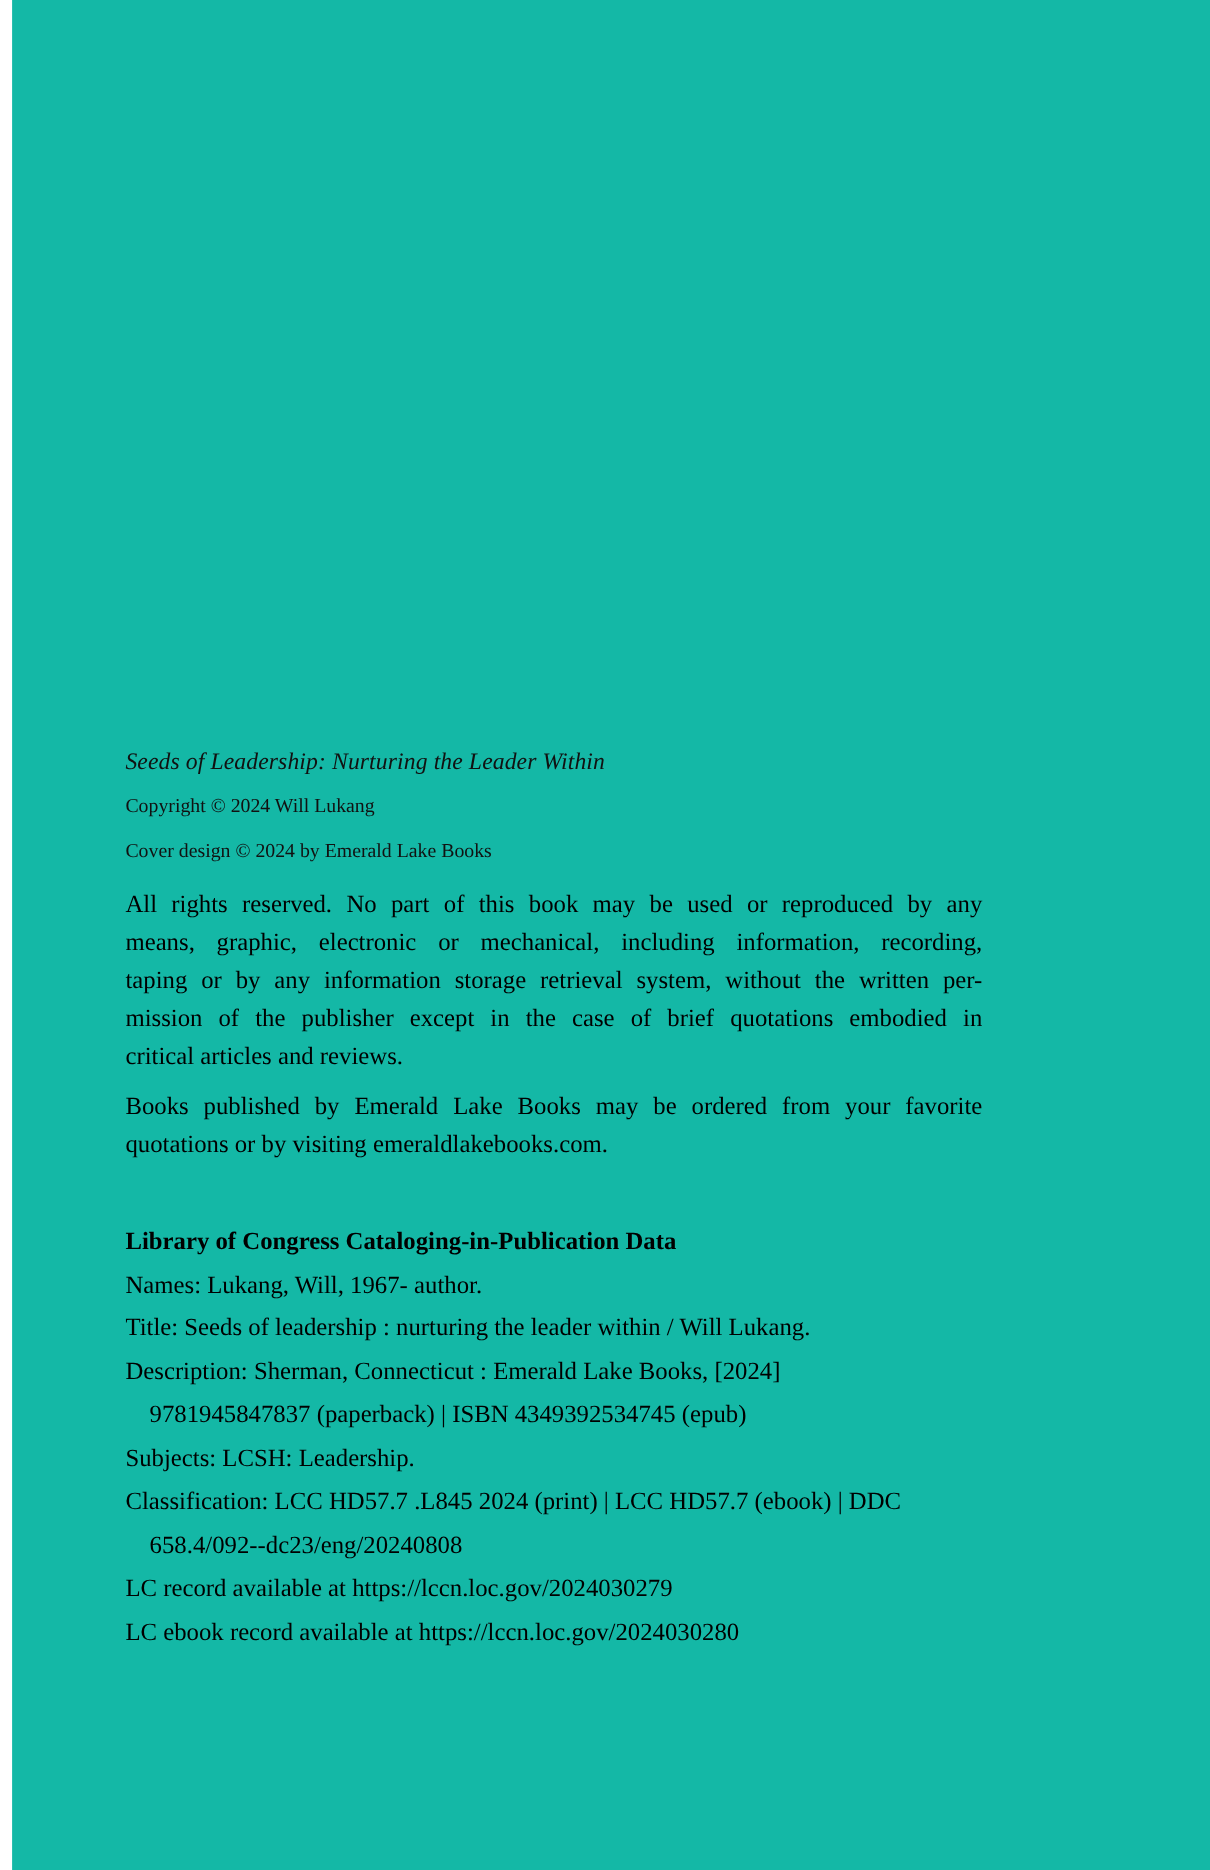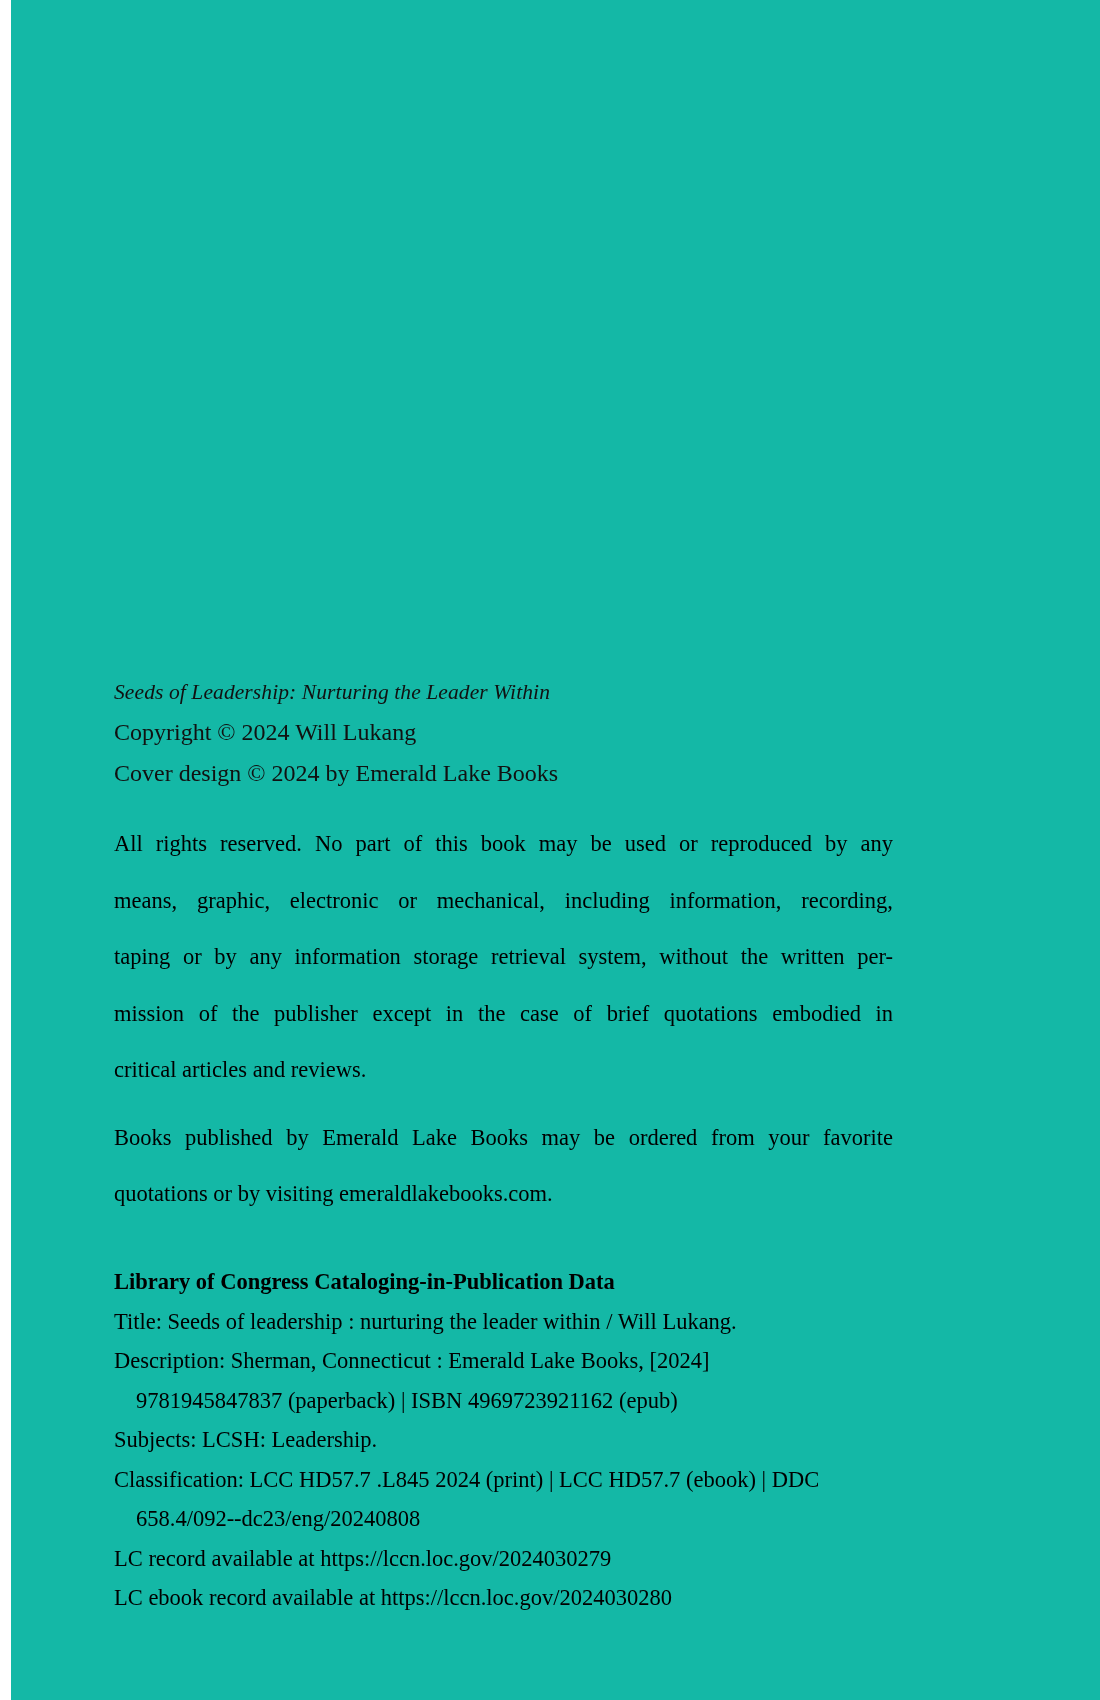--- a/index.html
+++ b/index.html
@@ -36,40 +36,39 @@
     color: #111111;
     white-space: pre-wrap;
   }
   .title-line {
     font-style: italic;
     font-size: 21.5px;
     line-height: 40px;
     letter-spacing: 0.1px;
   }
   .cr-line {
-    font-size: 24px;
+    font-size: 18px;
     line-height: 41px;
   }
   .gap-sm { height: 11px; }
   .gap-md { height: 21px; }
   .para-justified {
     text-align: justify;
   }
   .para-justified > span {
     display: block;
     text-align: justify;
   }
   
   .jline {
     display: block;
     text-align: justify;
     text-align-last: justify;
     font-size: 22.5px;
     line-height: 34.5px;
-    margin-top: 22px;
   }
   .jline-last {
     text-align: left;
     text-align-last: left;
   }
   .heading-bold {
     font-weight: bold;
     font-size: 22.5px;
     line-height: 40px;
     margin-top: 29px;
@@ -108,23 +107,24 @@
 
     <div class="para-justified">
       <span class="jline">Books published by Emerald Lake Books may be ordered from your favorite</span>
       <span class="jline jline-last">quotations or by visiting emeraldlakebooks.com.</span>
     </div>
 
     <div class="gap-md"></div>
 
     <div class="heading-bold">Library of Congress Cataloging-in-Publication Data</div>
 
+    <div class="cip-line">Names: Lukang, Will, 1967- author.</div>
     <div class="cip-line">Title: Seeds of leadership : nurturing the leader within / Will Lukang.</div>
     <div class="cip-line">Description: Sherman, Connecticut : Emerald Lake Books, [2024]</div>
-    <div class="cip-line cip-indent">9781945847837 (paperback) | ISBN 4969723921162 (epub)</div>
+    <div class="cip-line cip-indent">9781945847837 (paperback) | ISBN 4349392534745 (epub)</div>
     <div class="cip-line">Subjects: LCSH: Leadership.</div>
     <div class="cip-line">Classification: LCC HD57.7 .L845 2024  (print) | LCC HD57.7 (ebook) | DDC</div>
     <div class="cip-line cip-indent">658.4/092--dc23/eng/20240808</div>
     <div class="cip-line">LC record available at https://lccn.loc.gov/2024030279</div>
     <div class="cip-line">LC ebook record available at https://lccn.loc.gov/2024030280</div>
 
   </div>
 </div>
 
 </body></html>

